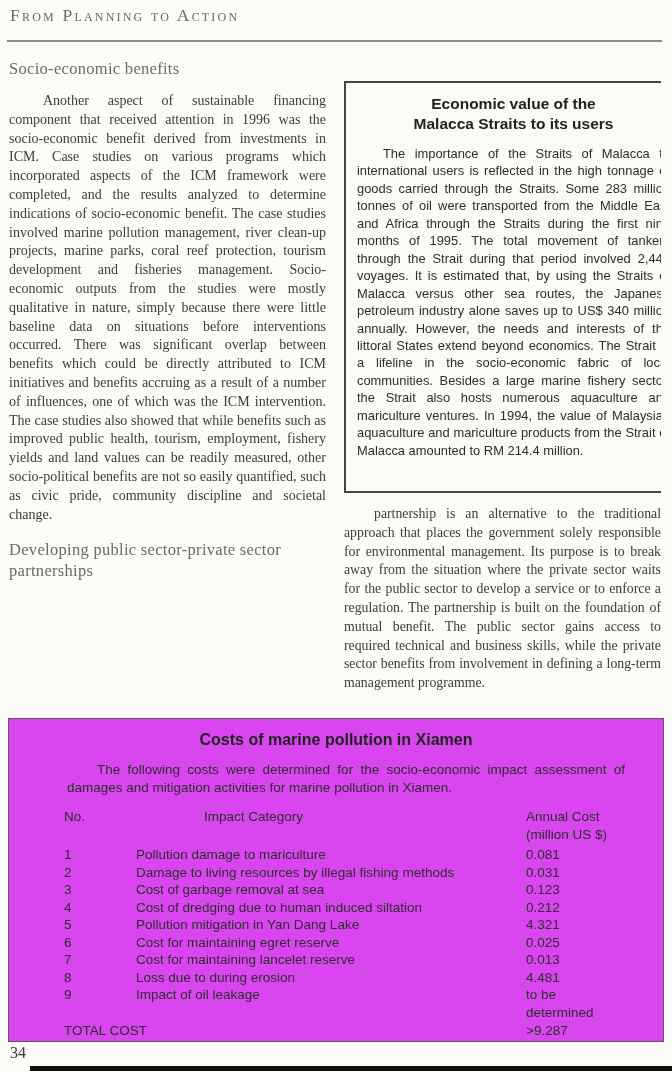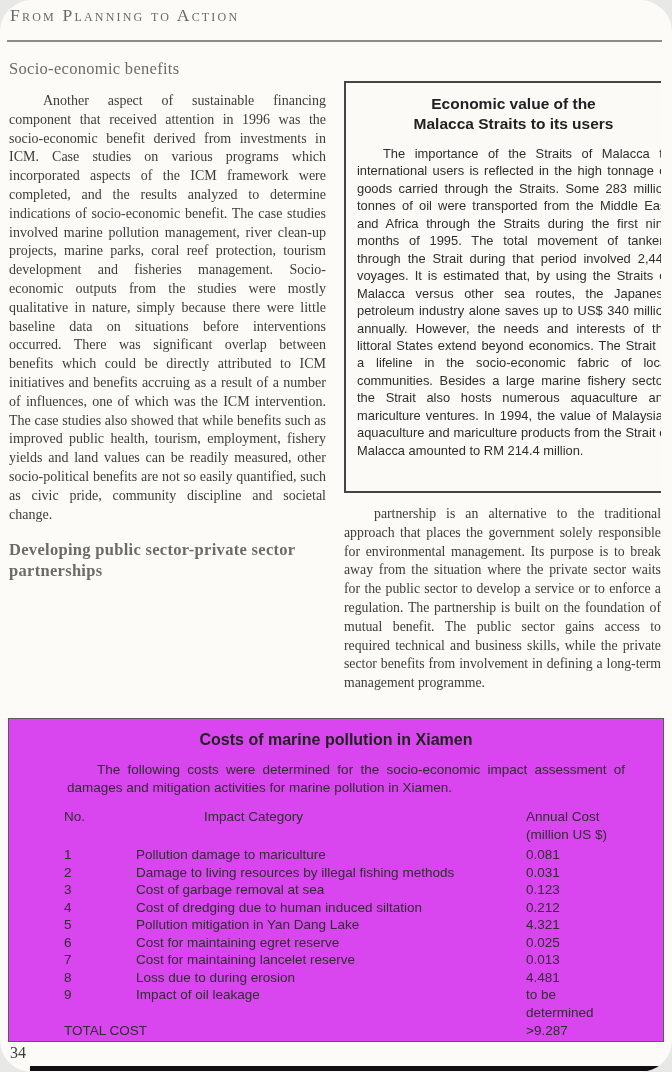--- a/index.html
+++ b/index.html
@@ -1,21 +1,20 @@
 <!DOCTYPE html>
 <html><head>
 <meta charset="utf-8">
 <style>
   html,body { margin:0; padding:0; background:#e8e8e6; }
   .page {
     position:relative; width:672px; height:1072px; margin:0 auto;
     background:#fcfbf8; overflow:hidden;
     font-family:"Liberation Serif","DejaVu Serif",serif;
     color:#3e3c39;
-    border-radius:32px;
   }
 
   
   .hdr-title {
     position:absolute; left:10px; top:5px;
     font-variant:small-caps; font-size:17.5px; letter-spacing:2.2px;
     color:#6b6963;
   }
   .hdr-rule {
     position:absolute; left:7px; top:40px; width:655px; height:2px;
@@ -28,21 +27,21 @@
     overflow:hidden;
   }
   .col-right {
     position:absolute; left:344px; top:64px; width:317px; height:652px;
     overflow:hidden;
   }
   .sec-heading {
     font-size:16.5px; font-weight:normal; color:#6d6b66;
     letter-spacing:.3px; line-height:21px; margin:0;
   }
-  .sec-heading.second { margin-top:15px;font-weight:bold; }
+  .sec-heading.second { margin-top:15px; }
   .body-para {
     margin:13px 0 0 0; font-size:14px; line-height:18.8px;
     text-align:justify; text-indent:34px;
   }
 
   
   .side-box {
     box-sizing:border-box; width:339px; height:412px; margin-top:17px;
     border:2px solid #454545; background:#fbfaf7; overflow:hidden;
     font-family:"Liberation Sans","DejaVu Sans",sans-serif; color:#2e2e2e;

